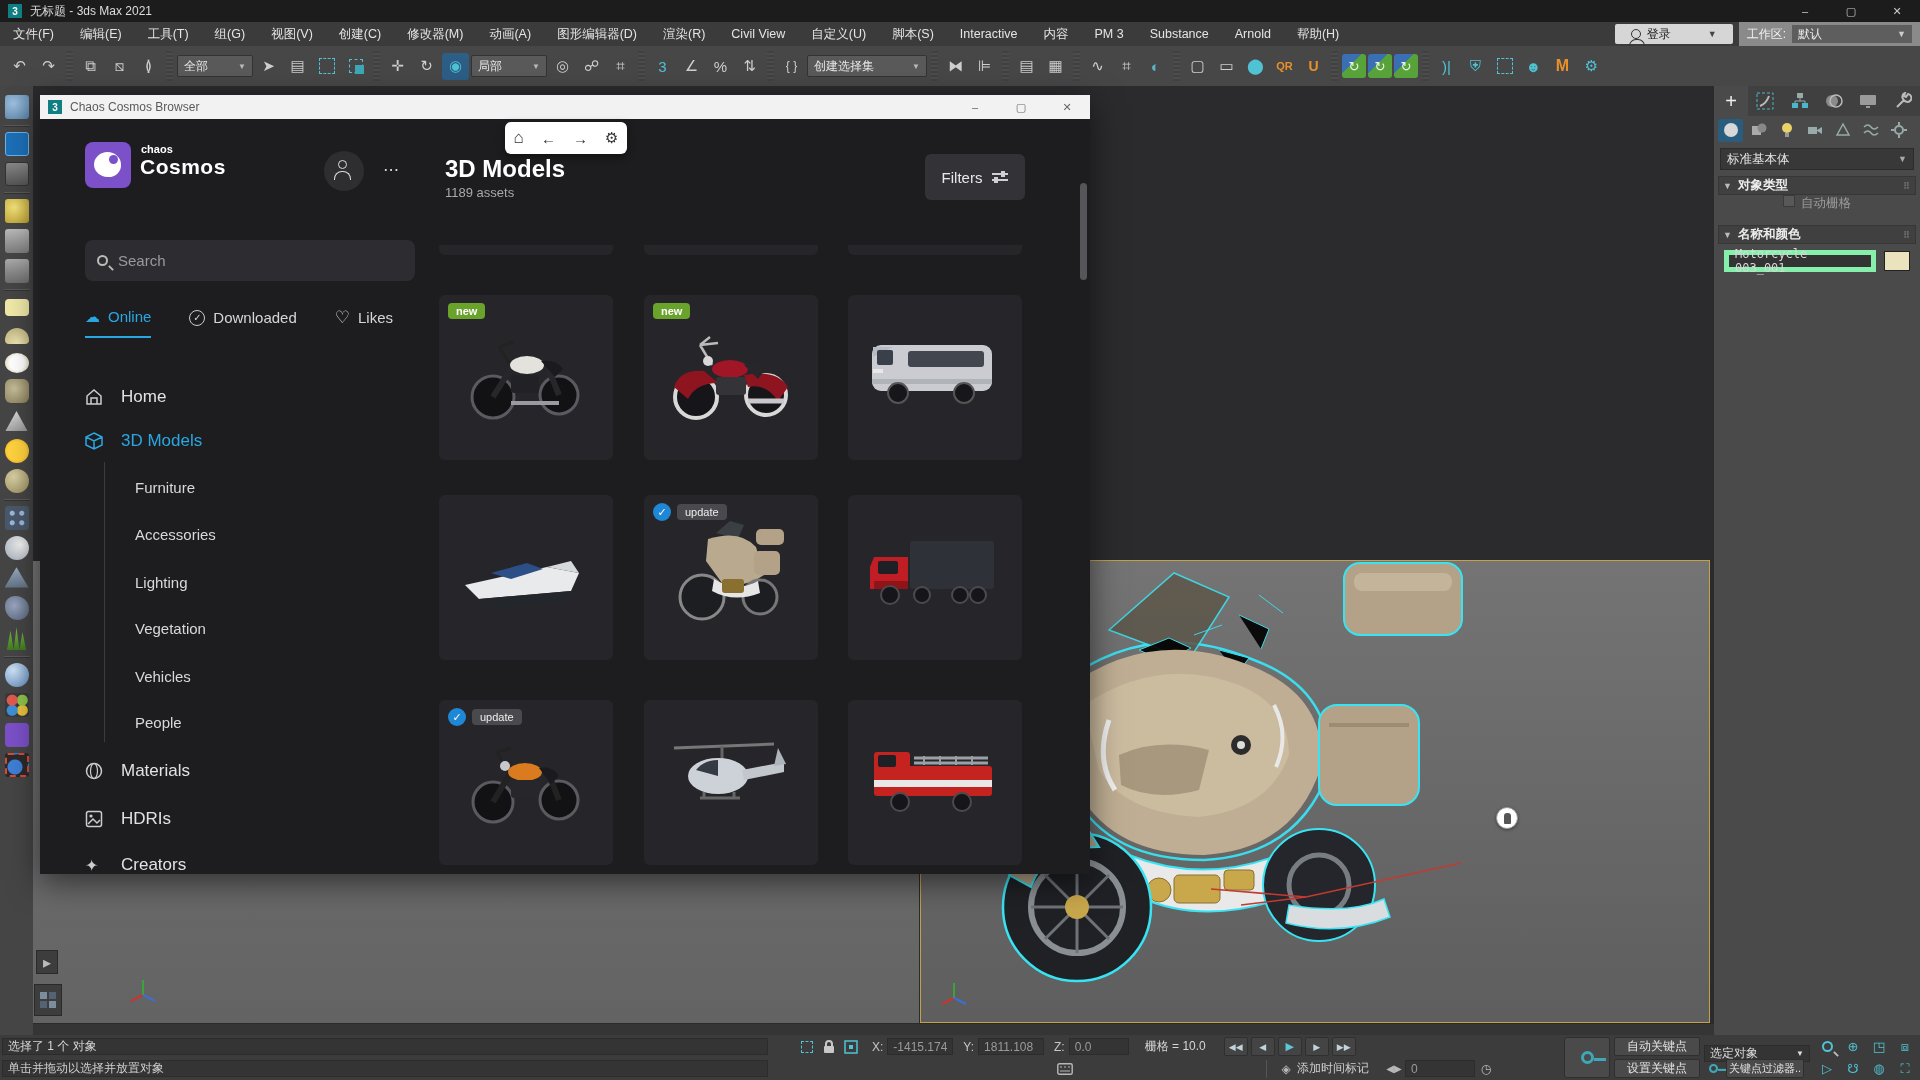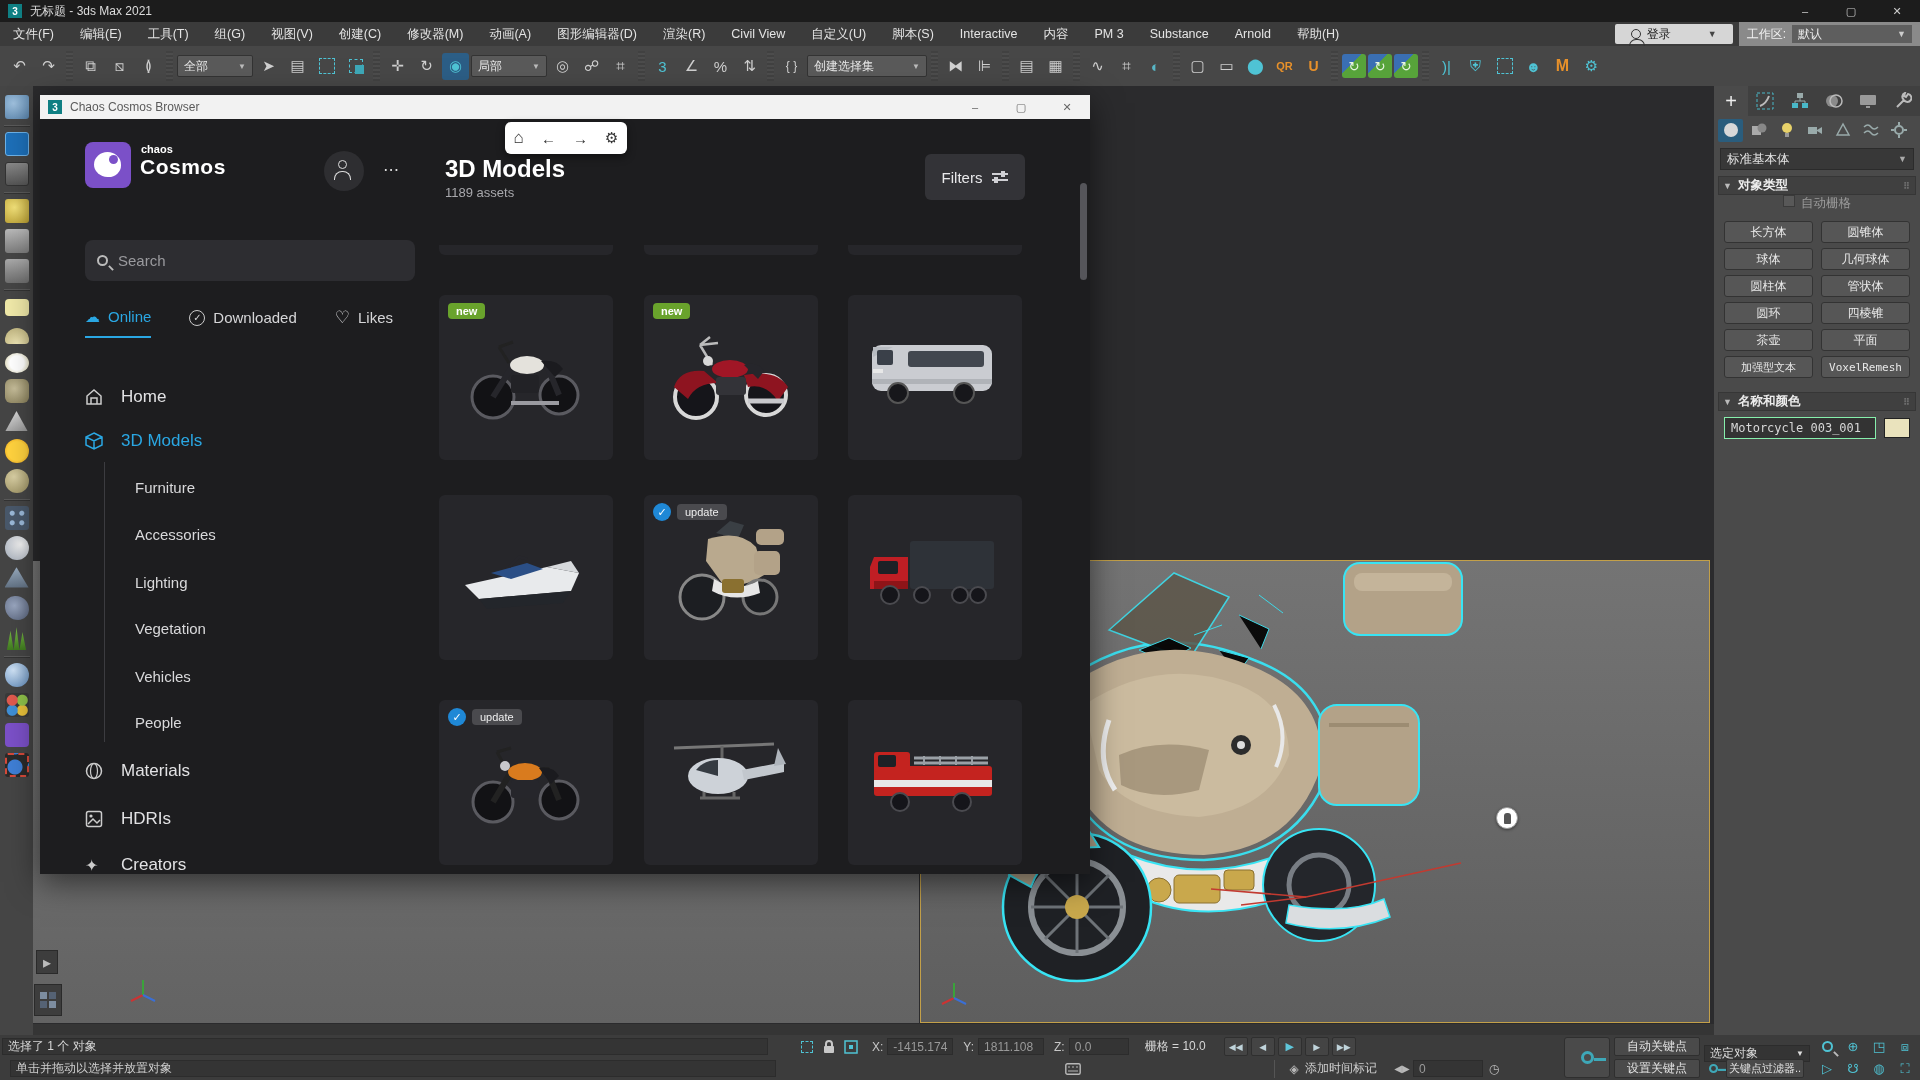--- a/index.html
+++ b/index.html
@@ -87,21 +87,21 @@
   .rollout { margin:6px 4px 0 4px; height:19px; background:#404040; border:1px solid #363636; display:flex;
     align-items:center; font-size:12.5px; font-weight:bold; color:#ececec; padding:0 4px; }
   .rollout .arrow { font-size:9px; color:#bbb; margin-right:6px; }
   .rollout .grip { margin-left:auto; color:#6d6d6d; font-size:9px; letter-spacing:1px; }
   #autogrid-row { display:flex; align-items:flex-start; justify-content:center; height:24px; color:#9a9a9a; font-size:12.5px; }
   #autogrid-row .chk { width:12px; height:12px; background:#585858; border:1px solid #3a3a3a; margin-right:6px; }
   #cp-btns { display:grid; grid-template-columns:1fr 1fr; gap:5px 8px; padding:2px 10px 8px 10px; }
   .cp-btn { height:22px; background:#565656; border:1px solid #333; border-radius:3px; color:#e8e8e8;
     font-size:12px; display:flex; align-items:center; justify-content:center; white-space:nowrap; }
   #namerow { display:flex; align-items:center; padding:6px 10px; gap:8px; }
-  #namefield { flex:1; height:22px; background:#333; border:1px solid #86efac; color:#d8d8d8;
+  #namefield { flex:1; height:22px; background:#333; border:5px solid #86efac; color:#d8d8d8;
     font-family:"DejaVu Sans Mono",monospace; font-size:12px; display:flex; align-items:center; padding:0 6px; }
   #swatch { width:26px; height:20px; border:1px solid #222; }
 
   
   #statusbar { position:absolute; left:0; top:1035px; width:1920px; height:45px; background:#3c3c3c; color:#d6d6d6; font-size:12px; }
   .srow { position:absolute; height:21px; display:flex; align-items:center; }
   .sfield { background:#343434; border:1px solid #2c2c2c; color:#9a9a9a; height:17px; display:flex;
     align-items:center; padding:0 5px; }
   .sbtn { background:#4a4a4a; border:1px solid #2f2f2f; border-radius:2px; color:#e2e2e2; height:19px;
     display:flex; align-items:center; justify-content:center; padding:0 6px; white-space:nowrap; }
@@ -504,34 +504,20 @@
     </div>
     <div class="rollout">
       <span class="arrow">▼</span>
       <span>对象类型</span>
       <span class="grip">⠿</span>
     </div>
     <div id="autogrid-row">
       <span class="chk"></span>
       <span>自动栅格</span>
     </div>
-    <div id="cp-btns">
-      <div class="cp-btn">长方体</div>
-      <div class="cp-btn">圆锥体</div>
-      <div class="cp-btn">球体</div>
-      <div class="cp-btn">几何球体</div>
-      <div class="cp-btn">圆柱体</div>
-      <div class="cp-btn">管状体</div>
-      <div class="cp-btn">圆环</div>
-      <div class="cp-btn">四棱锥</div>
-      <div class="cp-btn">茶壶</div>
-      <div class="cp-btn">平面</div>
-      <div class="cp-btn" style="font-size:11px">加强型文本</div>
-      <div class="cp-btn" style="font-family:'DejaVu Sans Mono',monospace;font-size:11px">VoxelRemesh</div>
-    </div>
     <div class="rollout">
       <span class="arrow">▼</span>
       <span>名称和颜色</span>
       <span class="grip">⠿</span>
     </div>
     <div id="namerow">
       <div id="namefield">Motorcycle 003_001</div>
       <div id="swatch" style="background:#eae3bd"></div>
     </div>
   </div>
@@ -791,21 +777,21 @@
       <div class="transport" style="margin-left:18px">
         <div class="tbtn">◀◀</div>
         <div class="tbtn">◀</div>
         <div class="tbtn" style="color:#5fc6da;font-size:11px">▶</div>
         <div class="tbtn">▶</div>
         <div class="tbtn">▶▶</div>
       </div>
     </div>
 
     <div class="srow" style="left:0; top:23px; width:1920px">
-      <div class="sfield" style="width:766px; margin-left:10px; color:#cfcfcf">单击并拖动以选择并放置对象</div>
+      <div class="sfield" style="width:766px; margin-left:2px; color:#cfcfcf">单击并拖动以选择并放置对象</div>
       <div class="sico" style="margin-left:286px">
         <svg width="16" height="12" viewBox="0 0 16 12">
             <rect x="0.8" y="0.8" width="14.4" height="10.4" rx="1.5" fill="none" stroke="#b8b8b8" stroke-width="1.4"></rect>
             <path d="M3,4 h2 M7,4 h2 M11,4 h2 M3,8 h10" stroke="#b8b8b8" stroke-width="1.2"></path>
           </svg>
       </div>
       <div style="width:1px;height:18px;background:#555;margin:0 8px 0 190px"></div>
       <span class="sico" style="color:#b8b8b8">◈</span>
       <span style="color:#d0d0d0">添加时间标记</span>
       <span class="sico" style="margin-left:14px;color:#b8b8b8;font-size:10px">◀▶</span>

